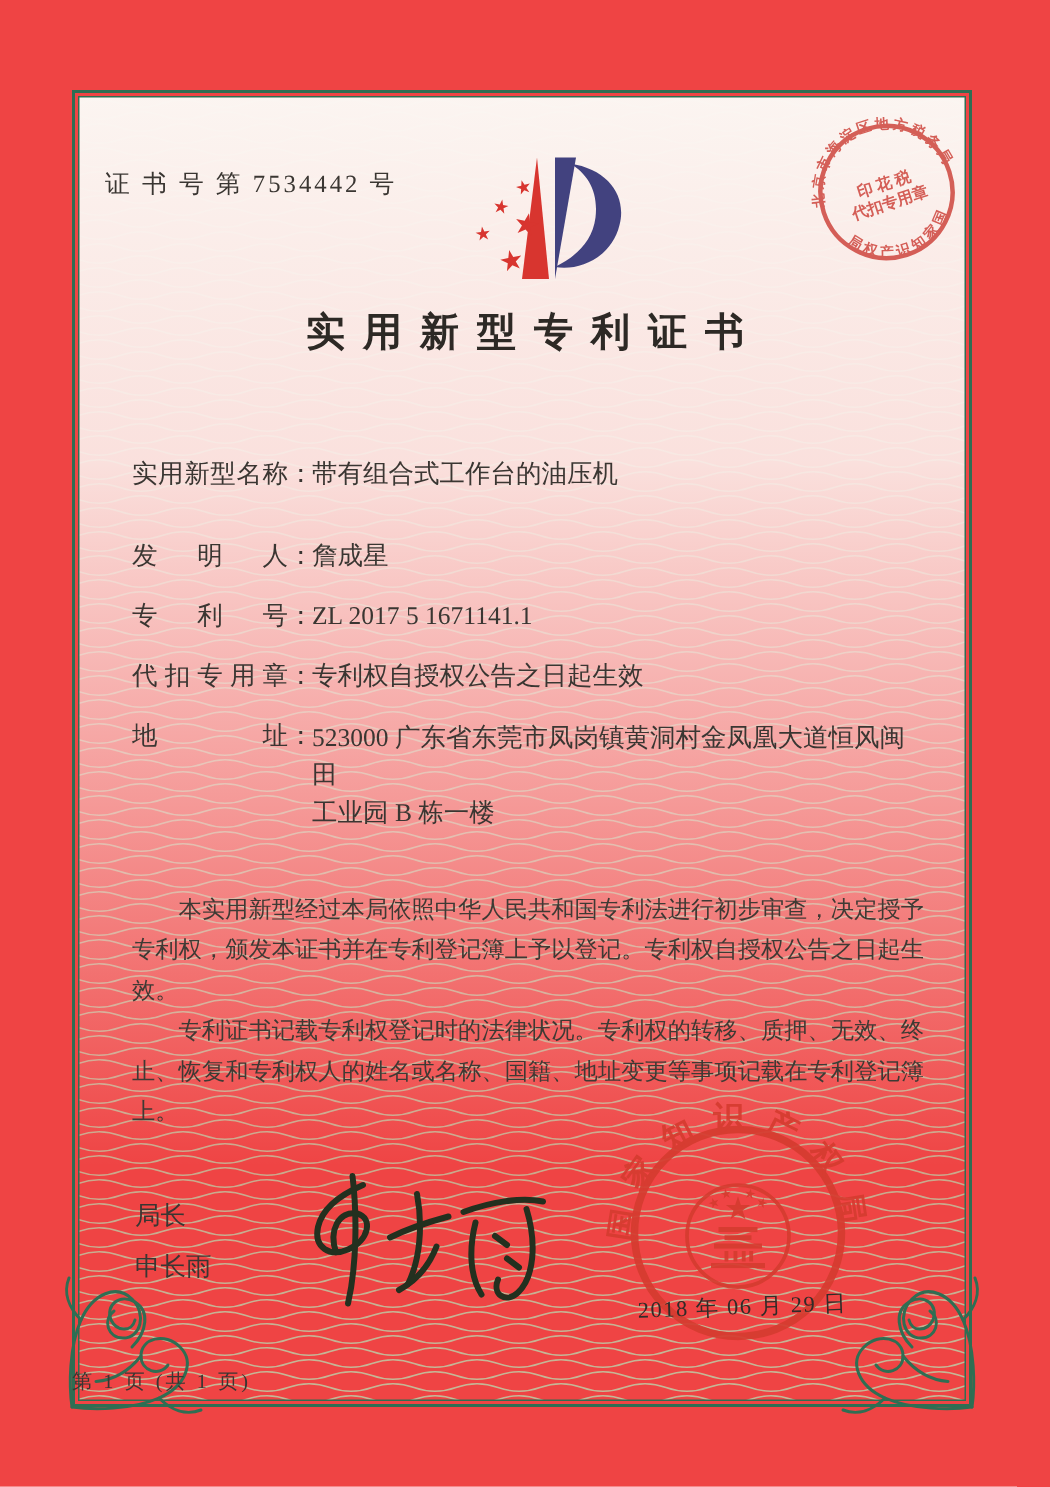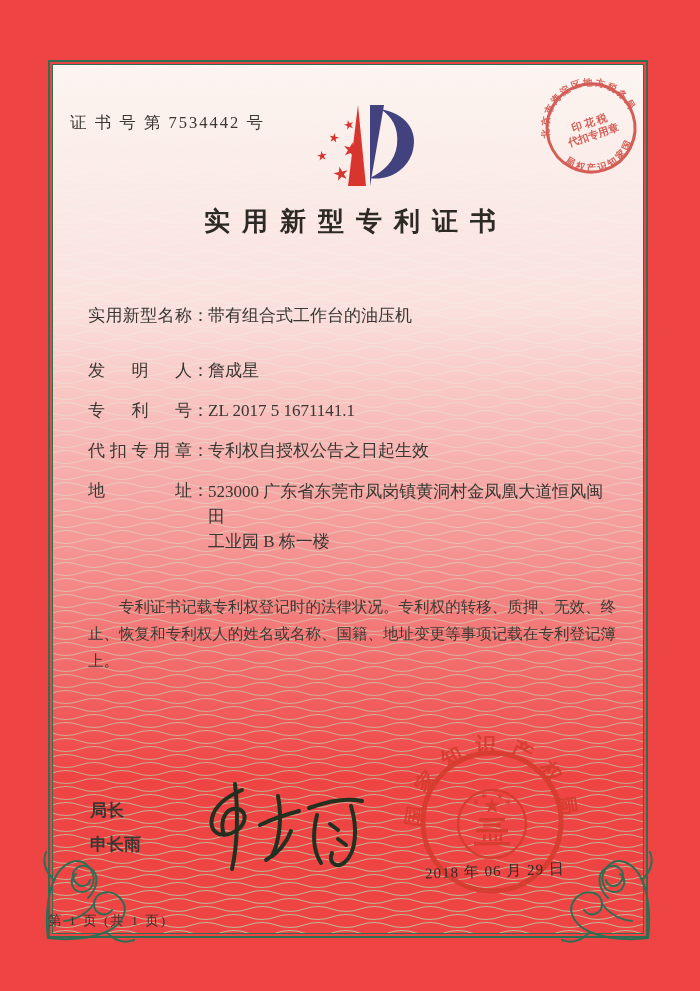--- a/index.html
+++ b/index.html
@@ -26,21 +26,21 @@
   .fields{position:absolute; left:88px; top:304px; width:532px; font-size:17px; line-height:24px;}
   .frow{position:relative; white-space:nowrap;}
   .flabel{display:inline-block; width:104px; text-align:justify; text-align-last:justify; vertical-align:top;}
   .fcolon{display:inline-block; width:16px;}
   .mb-xl{margin-bottom:31px;} .mb-m{margin-bottom:16px;} .mb-s{margin-bottom:15px;}
   .addr-val{display:inline-block; vertical-align:top; line-height:25px; white-space:normal; width:400px;}
   .grant2{position:absolute; left:280px; top:0;}
   .paras{position:absolute; left:88px; top:593px; width:528px; font-size:15.5px;
     line-height:27px; text-align:justify; color:#3e3a34;}
   .paras p{margin:0; text-indent:2em;}
-  .director{position:absolute; left:90px; top:798px; font-size:17px; line-height:26px;font-weight:bold;}
+  .director{position:absolute; left:90px; top:798px; font-size:17px; line-height:26px;}
   .director div:last-child{margin-top:8px;}
   .signature{position:absolute; left:185px; top:772px;}
   .seal{position:absolute; left:402px; top:732px;}
   .seal-date{position:absolute; left:405px; top:862px; width:180px; text-align:center;
     font-size:15px; letter-spacing:1px; color:#2f2c28; transform:rotate(-2deg);}
   .footer{position:absolute; left:48px; top:912px; width:596px; text-align:left;
     font-size:13.5px; letter-spacing:2px;}
 </style>
 </head>
 <body>
@@ -238,20 +238,21 @@
       <span class="flabel">代扣专用章</span><span class="fcolon">：</span><span>专利权自授权公告之日起生效</span>
     </div>
     <div class="frow mb-s">
       <span class="flabel">地址</span><span class="fcolon">：</span><span class="addr-val"><span>523000 广东省东莞市凤岗镇黄洞村金凤凰大道恒风闽田</span><br><span>工业园 B 栋一楼</span></span>
     </div>
     <div class="frow">
     </div>
   </div>
 
   <div class="paras">
+    <p>本实用新型经过本局依照中华人民共和国专利法进行初步审查，决定授予专利权，颁发本证书并在专利登记簿上予以登记。专利权自授权公告之日起生效。</p>
     <p>专利证书记载专利权登记时的法律状况。专利权的转移、质押、无效、终止、恢复和专利权人的姓名或名称、国籍、地址变更等事项记载在专利登记簿上。</p>
   </div>
 
   <div class="director">
     <div>局长</div>
     <div>申长雨</div>
   </div>
 
   <svg class="signature" width="200" height="105" viewBox="190 775 200 105">
     <g stroke="#23301f" stroke-width="4" fill="none" stroke-linecap="round" stroke-linejoin="round">

